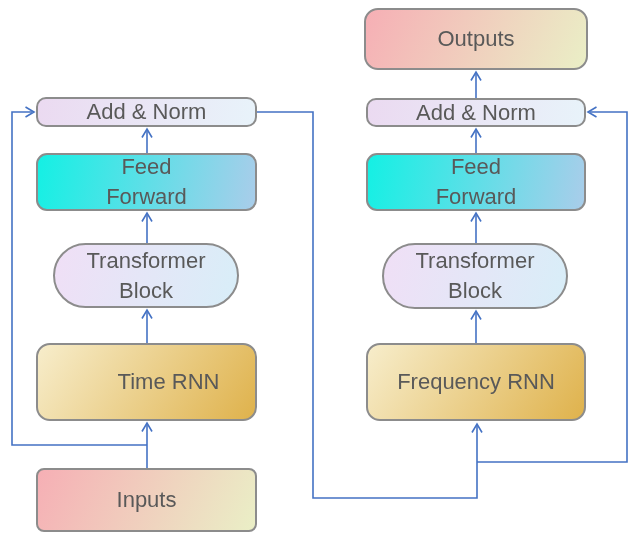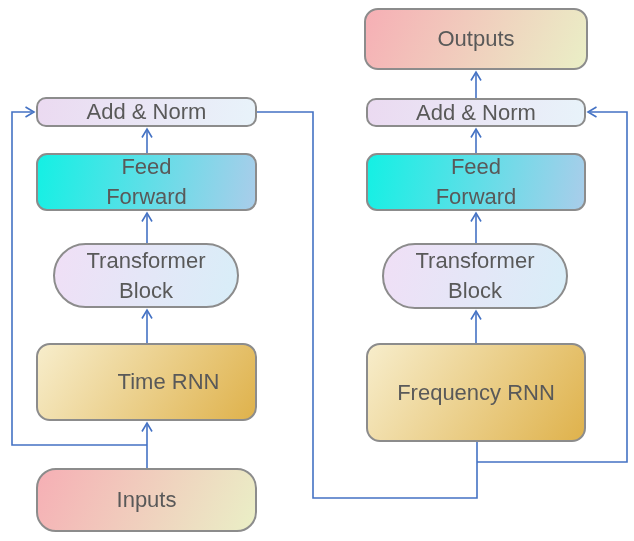--- a/index.html
+++ b/index.html
@@ -39,21 +39,21 @@
     justify-content: center;
     text-align: center;
     color: var(--text, #595959);
     font-size: 22px;
     line-height: 1.35;
     white-space: pre-line;
     z-index: 1;
   }
   #node-inputs {
     left: 36px; top: 468px; width: 221px; height: 64px;
-    border-radius: 20px;
+    border-radius: 8px;
     background: linear-gradient(115deg, var(--io-a), var(--io-b));
   }
   #node-time-rnn {
     left: 36px; top: 343px; width: 221px; height: 78px;
     border-radius: 14px;
     background: linear-gradient(125deg, var(--rnn-a), var(--rnn-b));
     padding-left: 44px;
   }
   #node-transformer-left {
     left: 53px; top: 243px; width: 186px; height: 65px;
@@ -64,21 +64,21 @@
     left: 36px; top: 153px; width: 221px; height: 58px;
     border-radius: 11px;
     background: linear-gradient(100deg, var(--ff-a), var(--ff-b));
   }
   #node-add-norm-left {
     left: 36px; top: 97px; width: 221px; height: 30px;
     border-radius: 10px;
     background: linear-gradient(100deg, var(--an-a), var(--an-b));
   }
   #node-frequency-rnn {
-    left: 366px; top: 343px; width: 220px; height: 99px;
+    left: 366px; top: 343px; width: 220px; height: 78px;
     border-radius: 14px;
     background: linear-gradient(125deg, var(--rnn-a), var(--rnn-b));
   }
   #node-transformer-right {
     left: 382px; top: 243px; width: 186px; height: 66px;
     border-radius: 33px;
     background: linear-gradient(105deg, var(--tf-a), var(--tf-b));
   }
   #node-feed-forward-right {
     left: 366px; top: 153px; width: 220px; height: 58px;

